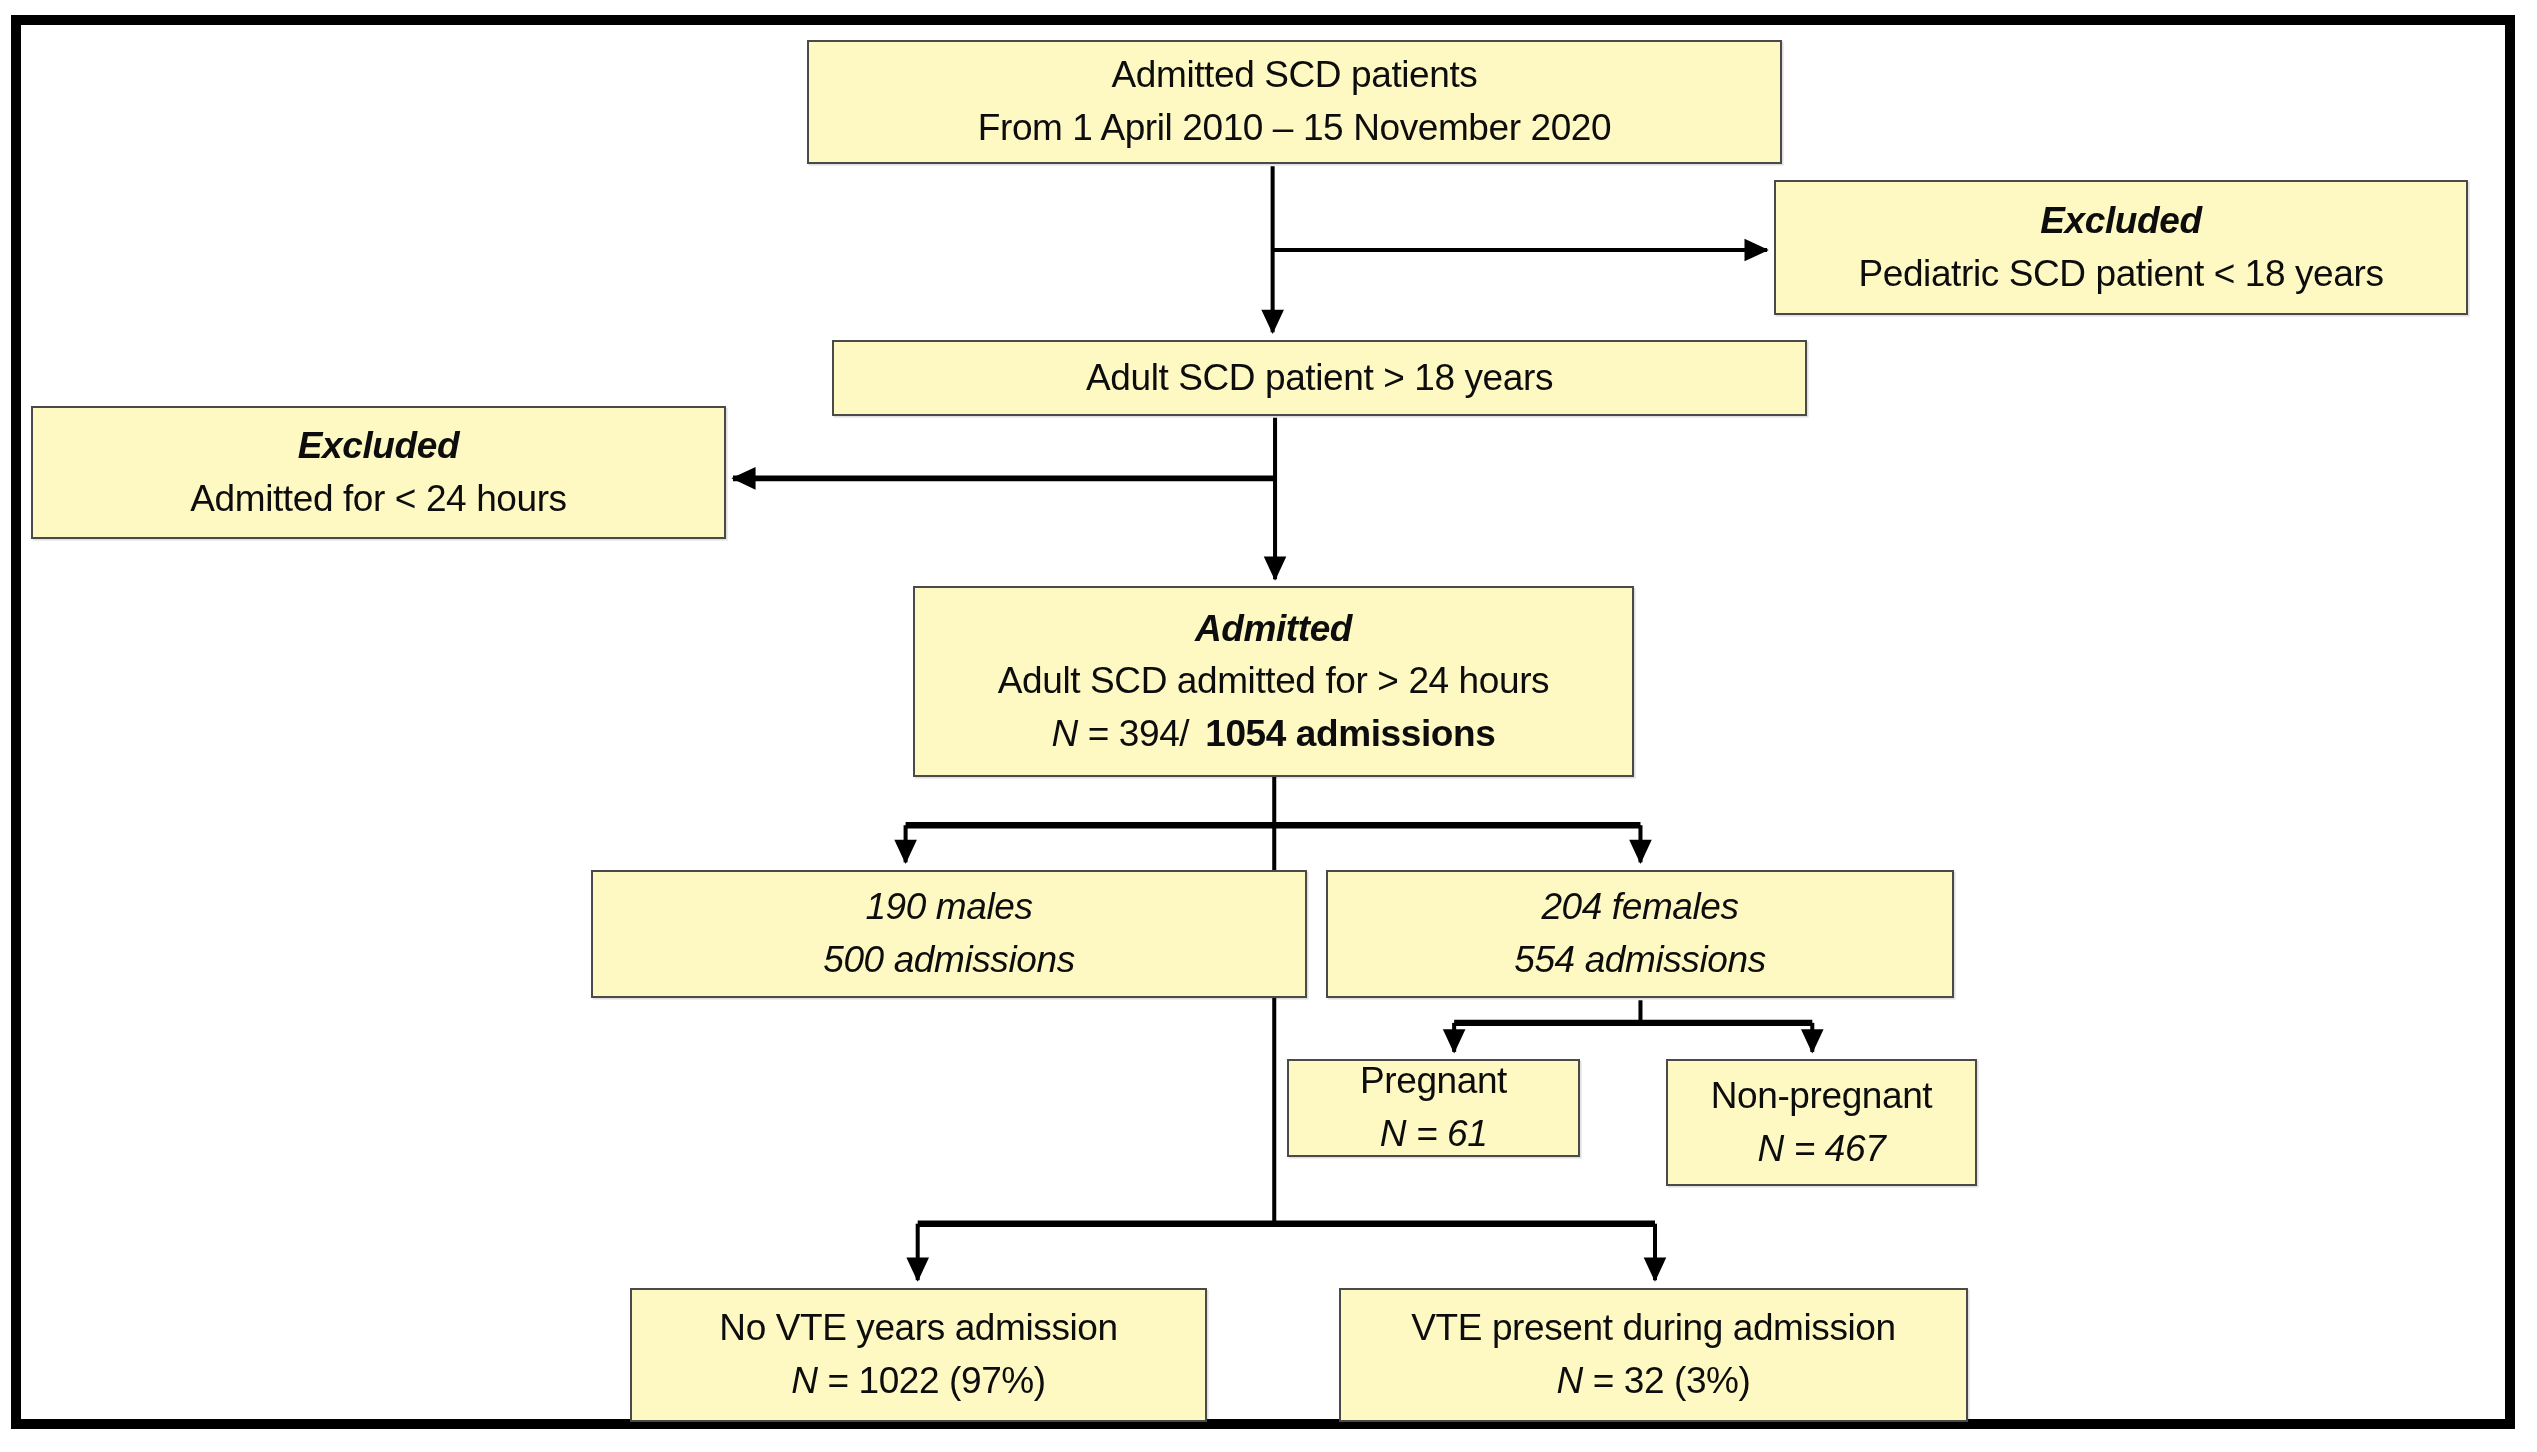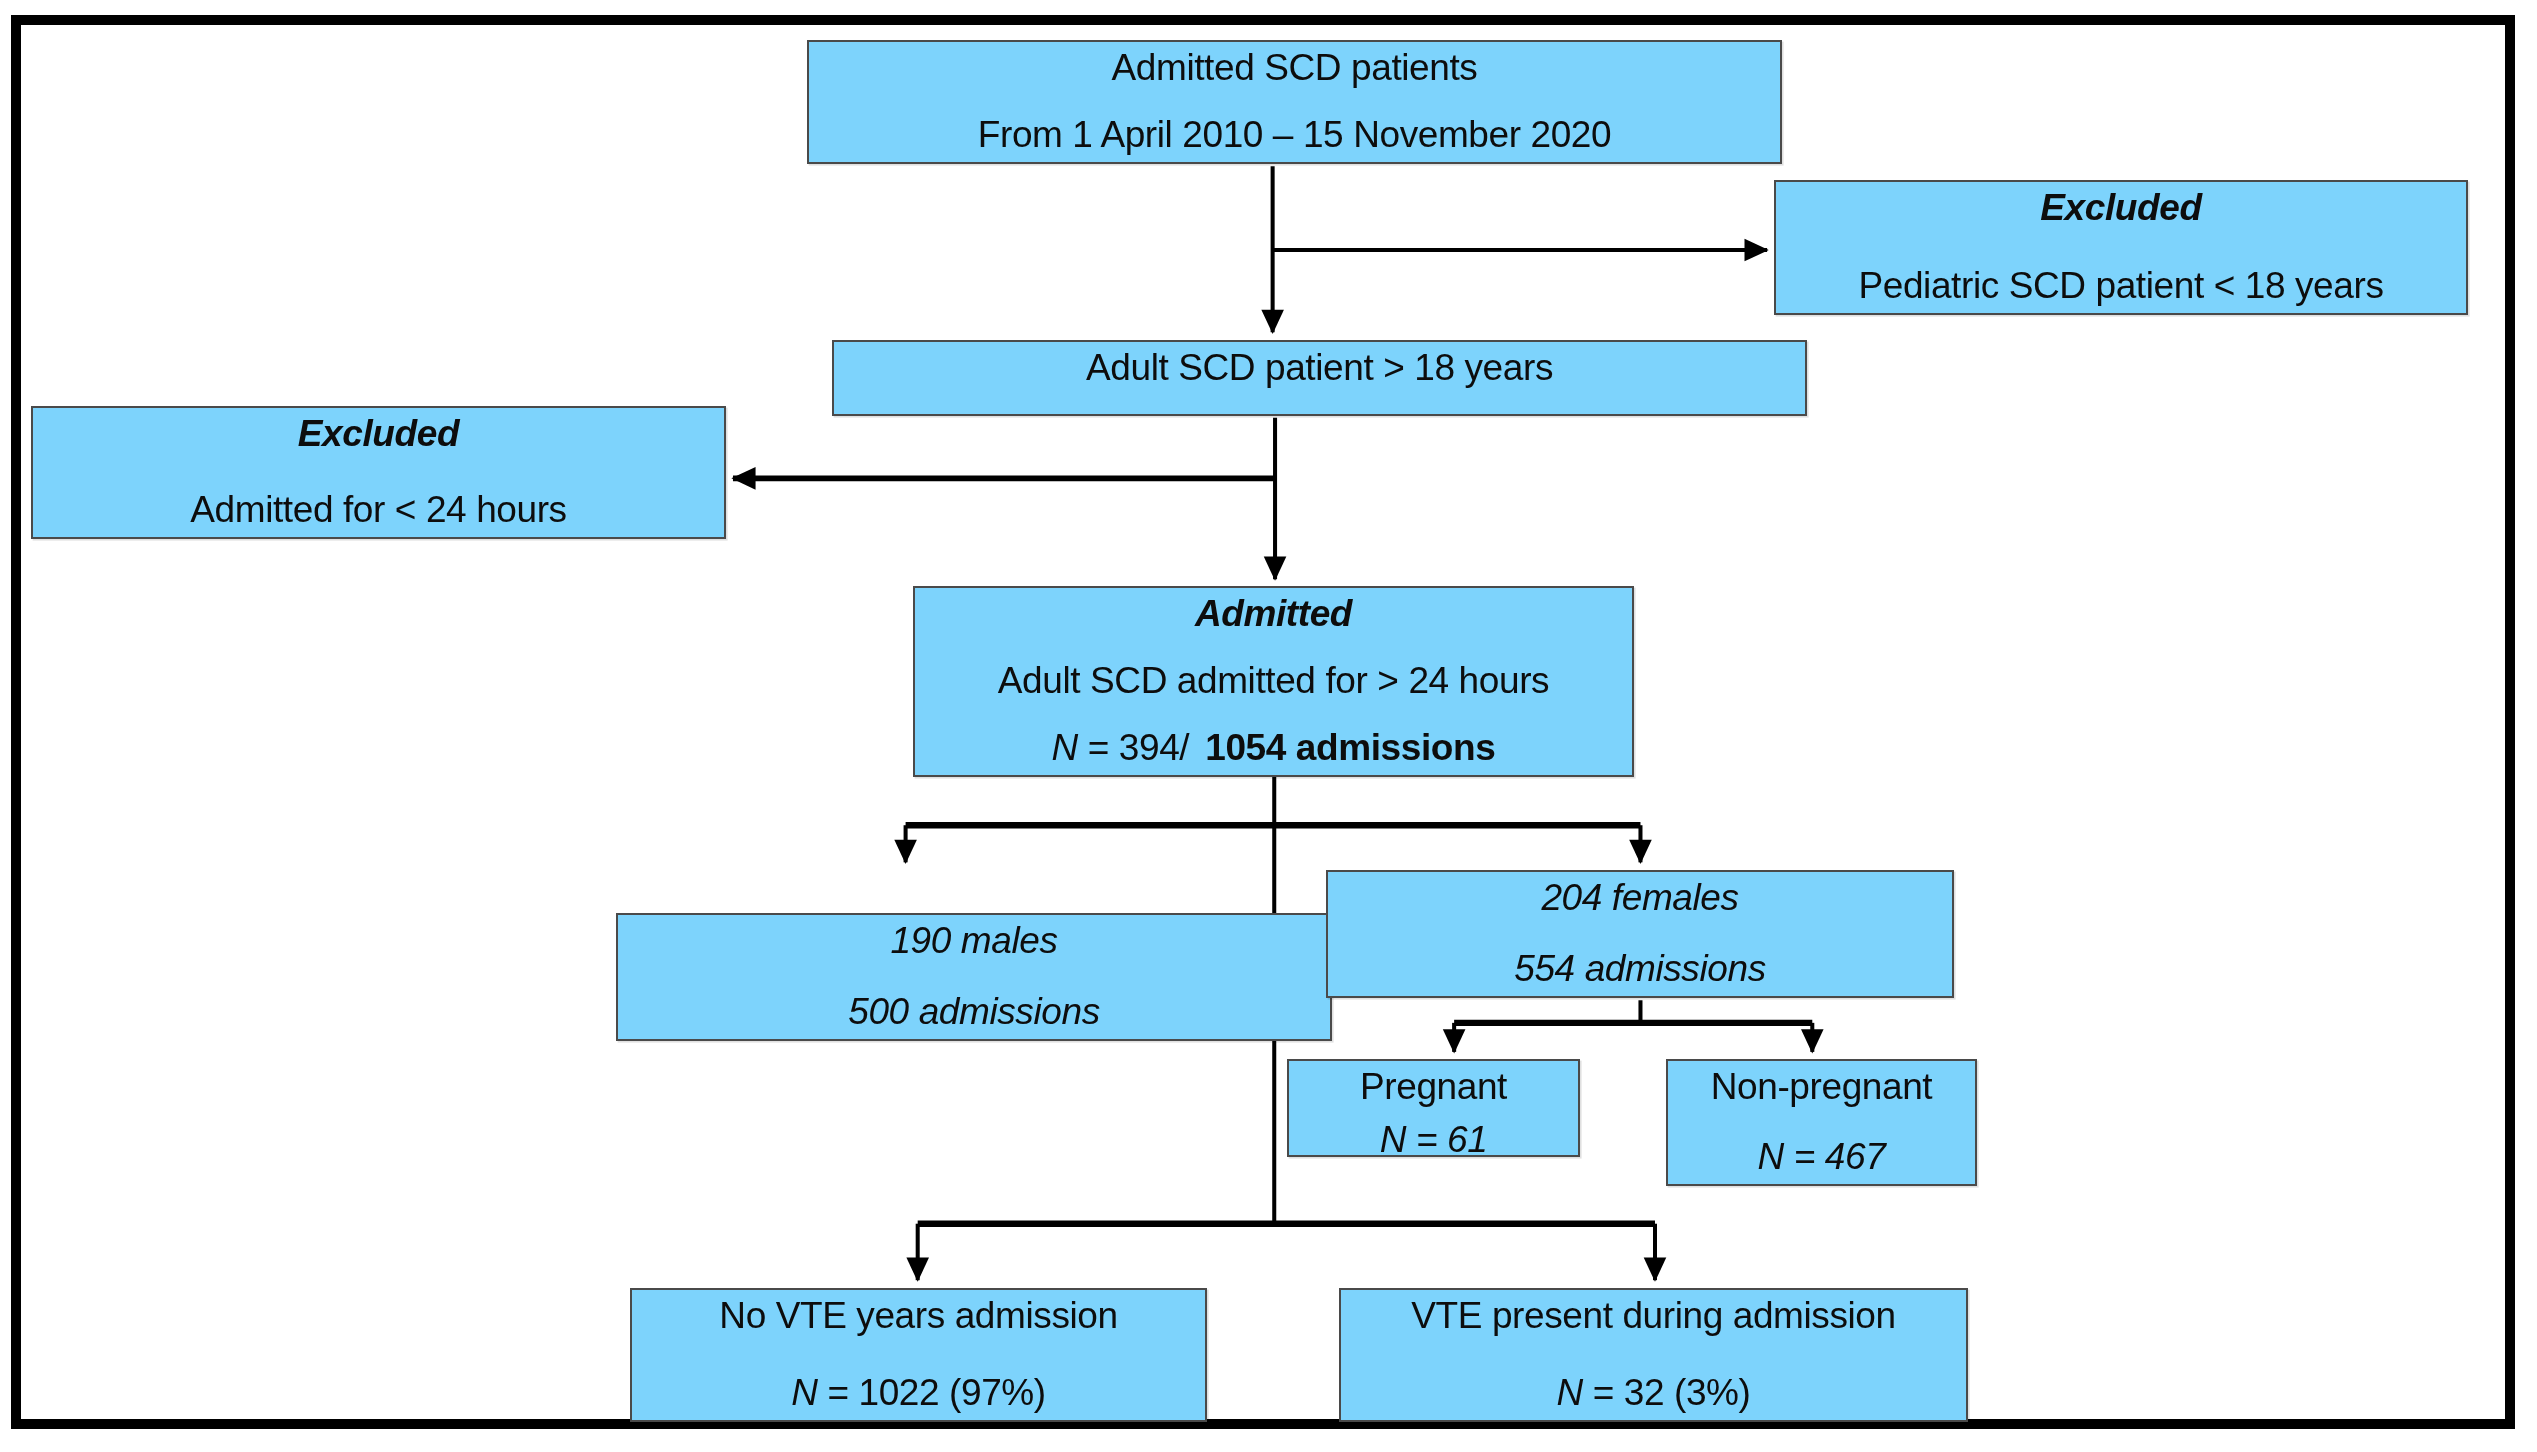--- a/index.html
+++ b/index.html
@@ -15,26 +15,26 @@
     position:absolute;
     left:11.3px;top:14.5px;
     width:2504px;height:1414px;
     border:10.5px solid #000000;
     box-sizing:border-box;
   }
   #connectors{position:absolute;left:0;top:0;}
   .box{
     position:absolute;
     box-sizing:border-box;
-    background:#7dd3fc;
+    background:#fef9c3;
     border:2.4px solid #4a4a4a;
     box-shadow:1.6px 1.6px 0 rgba(0,0,0,0.12);
     display:flex;
     flex-direction:column;
-    justify-content:space-between;
+    justify-content:center;
     align-items:center;
     text-align:center;
     font-size:37px;
     line-height:1.42;
     letter-spacing:-0.4px;
   }
   .bi{font-weight:bold;font-style:italic;}
   .it{font-style:italic;}
   .b{font-weight:bold;margin-left:16px;}
   .line{white-space:nowrap;}
@@ -95,21 +95,21 @@
     <div class="line bi">Excluded</div>
     <div class="line">Admitted for &lt; 24 hours</div>
   </div>
 
   <div class="box" style="left:913px;top:586px;width:721px;height:191px;">
     <div class="line bi">Admitted</div>
     <div class="line">Adult SCD admitted for &gt; 24 hours</div>
     <div class="line"><span class="it">N</span><span> = 394/</span><span class="b">1054 admissions</span></div>
   </div>
 
-  <div class="box" style="left:616px;top:870px;width:716px;height:128px;margin-top:43px;">
+  <div class="box" style="left:591px;top:870px;width:716px;height:128px;">
     <div class="line it">190 males</div>
     <div class="line it">500 admissions</div>
   </div>
 
   <div class="box" style="left:1326px;top:870px;width:628px;height:128px;">
     <div class="line it">204 females</div>
     <div class="line it">554 admissions</div>
   </div>
 
   <div class="box" style="left:1287px;top:1059px;width:293px;height:98px;">

